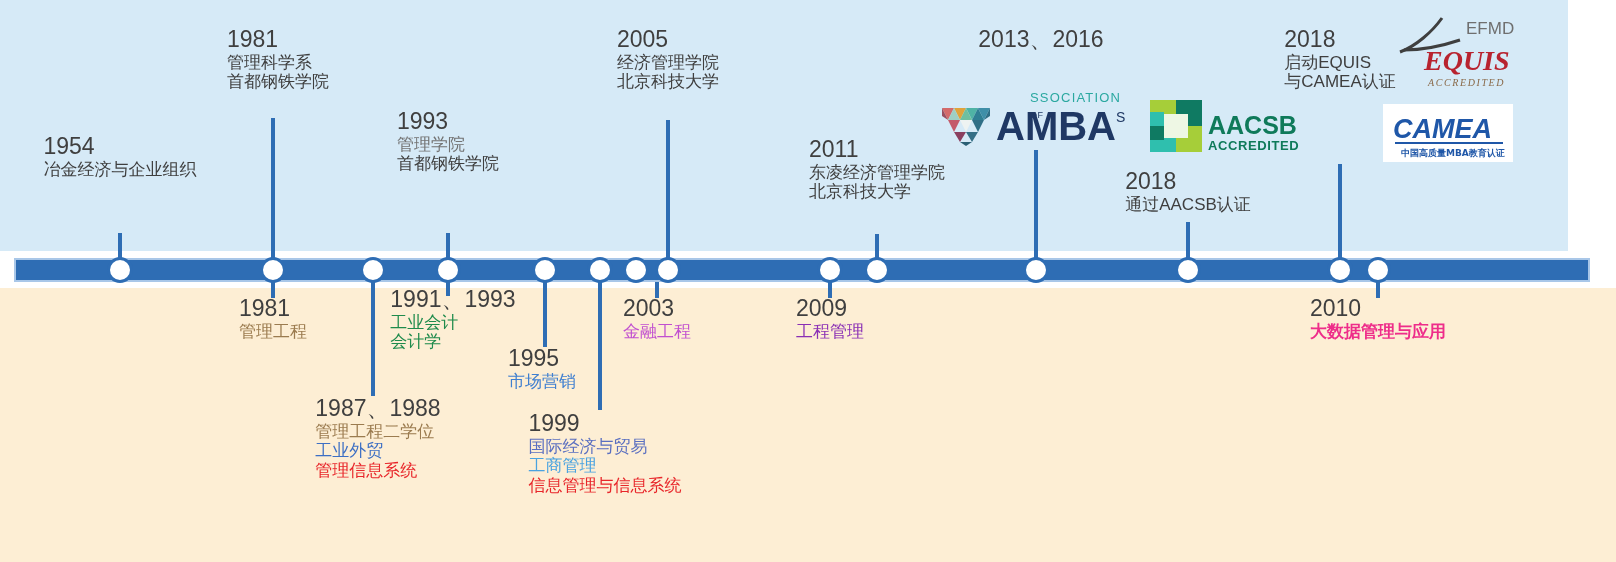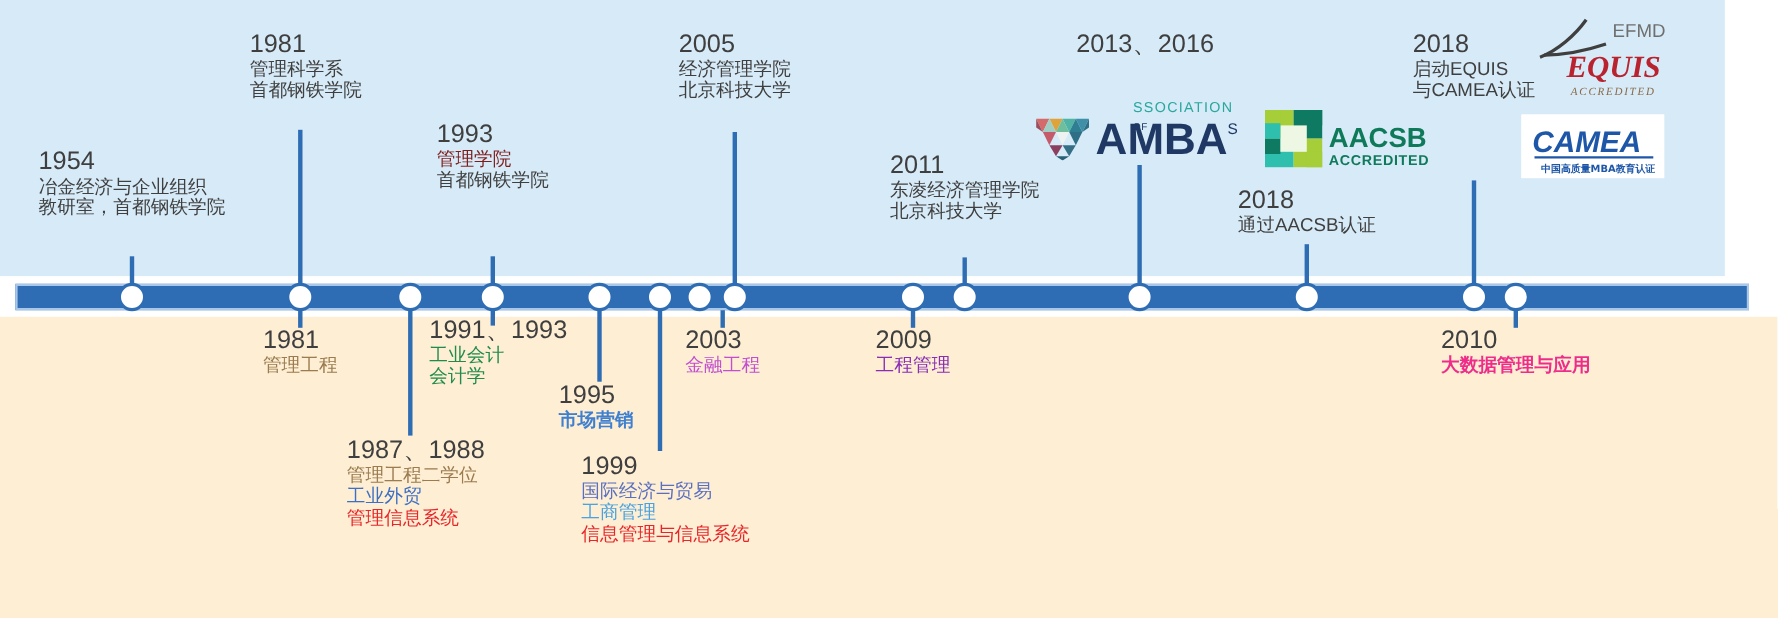--- a/index.html
+++ b/index.html
@@ -91,30 +91,29 @@
       <div class="node" style="left: 877px;"></div>
       <div class="node" style="left: 1036px;"></div>
       <div class="node" style="left: 1188px;"></div>
       <div class="node" style="left: 1340px;"></div>
       <div class="node" style="left: 1378px;"></div>
     </div>
   <div id="labels">
       <div class="lab c" style="left: 120px; top: 133px;">
         <div class="yr">1954</div>
         <div class="ln" style="color: rgb(63, 63, 63);">冶金经济与企业组织</div>
-        <div class="ln" style="color: rgb(63, 63, 63);">教研室，首都钢铁学院</div>
       </div>
       <div class="lab c" style="left: 278px; top: 26px;">
         <div class="yr">1981</div>
         <div class="ln" style="color: rgb(63, 63, 63);">管理科学系</div>
         <div class="ln" style="color: rgb(63, 63, 63);">首都钢铁学院</div>
       </div>
       <div class="lab c" style="left: 448px; top: 108px;">
         <div class="yr">1993</div>
-        <div class="ln" style="color: #7f1d1d;">管理学院</div>
+        <div class="ln" style="color: #737373;">管理学院</div>
         <div class="ln" style="color: rgb(63, 63, 63);">首都钢铁学院</div>
       </div>
       <div class="lab c" style="left: 668px; top: 26px;">
         <div class="yr">2005</div>
         <div class="ln" style="color: rgb(63, 63, 63);">经济管理学院</div>
         <div class="ln" style="color: rgb(63, 63, 63);">北京科技大学</div>
       </div>
       <div class="lab c" style="left: 877px; top: 136px;">
         <div class="yr">2011</div>
         <div class="ln" style="color: rgb(63, 63, 63);">东凌经济管理学院</div>
@@ -142,21 +141,21 @@
         <div class="ln" style="color: rgb(61, 111, 196);">工业外贸</div>
         <div class="ln" style="color: rgb(232, 38, 42);">管理信息系统</div>
       </div>
       <div class="lab c" style="left: 453px; top: 286px;">
         <div class="yr">1991、1993</div>
         <div class="ln" style="color: rgb(31, 139, 76);">工业会计</div>
         <div class="ln" style="color: rgb(31, 139, 76);">会计学</div>
       </div>
       <div class="lab c" style="left: 542px; top: 345px;">
         <div class="yr">1995</div>
-        <div class="ln" style="color: rgb(63, 127, 208); font-weight: bold;">市场营销</div>
+        <div class="ln" style="color: rgb(63, 127, 208);">市场营销</div>
       </div>
       <div class="lab c" style="left: 605px; top: 410px;">
         <div class="yr">1999</div>
         <div class="ln" style="color: rgb(90, 111, 192);">国际经济与贸易</div>
         <div class="ln" style="color: rgb(74, 163, 224);">工商管理</div>
         <div class="ln" style="color: rgb(232, 38, 42);">信息管理与信息系统</div>
       </div>
       <div class="lab c" style="left: 657px; top: 295px;">
         <div class="yr">2003</div>
         <div class="ln" style="color: rgb(193, 79, 208);">金融工程</div>

